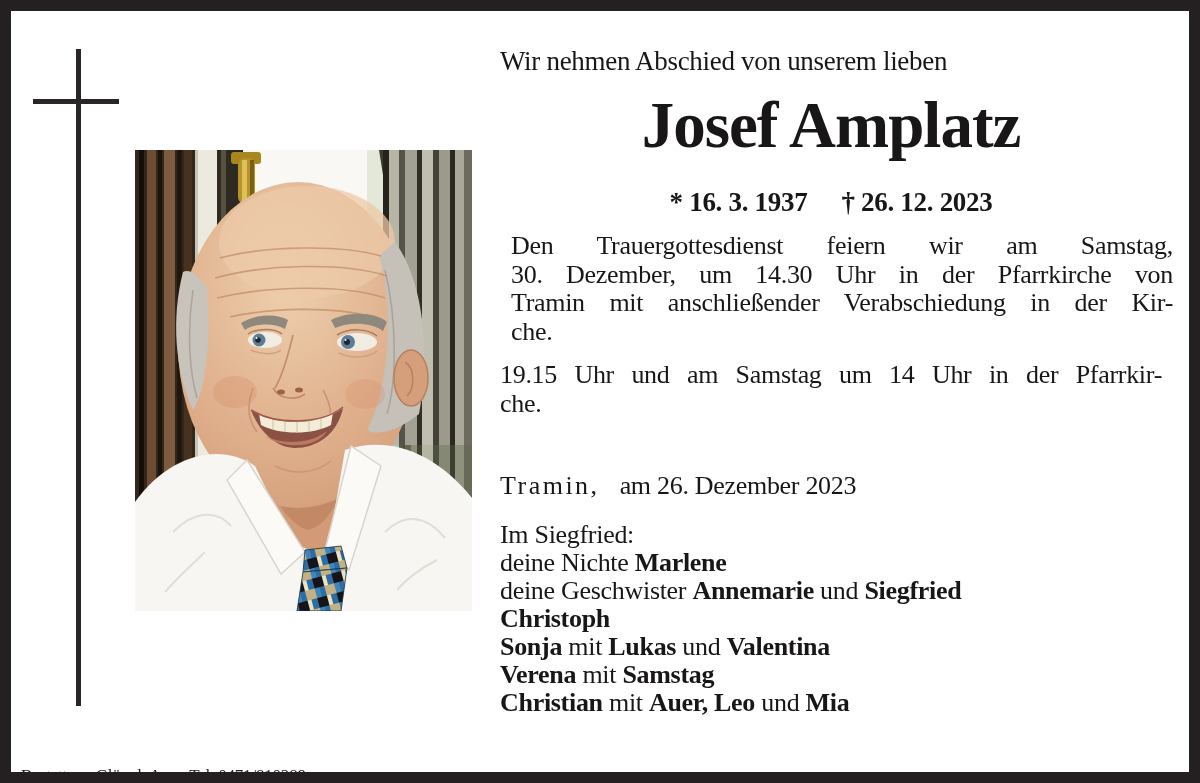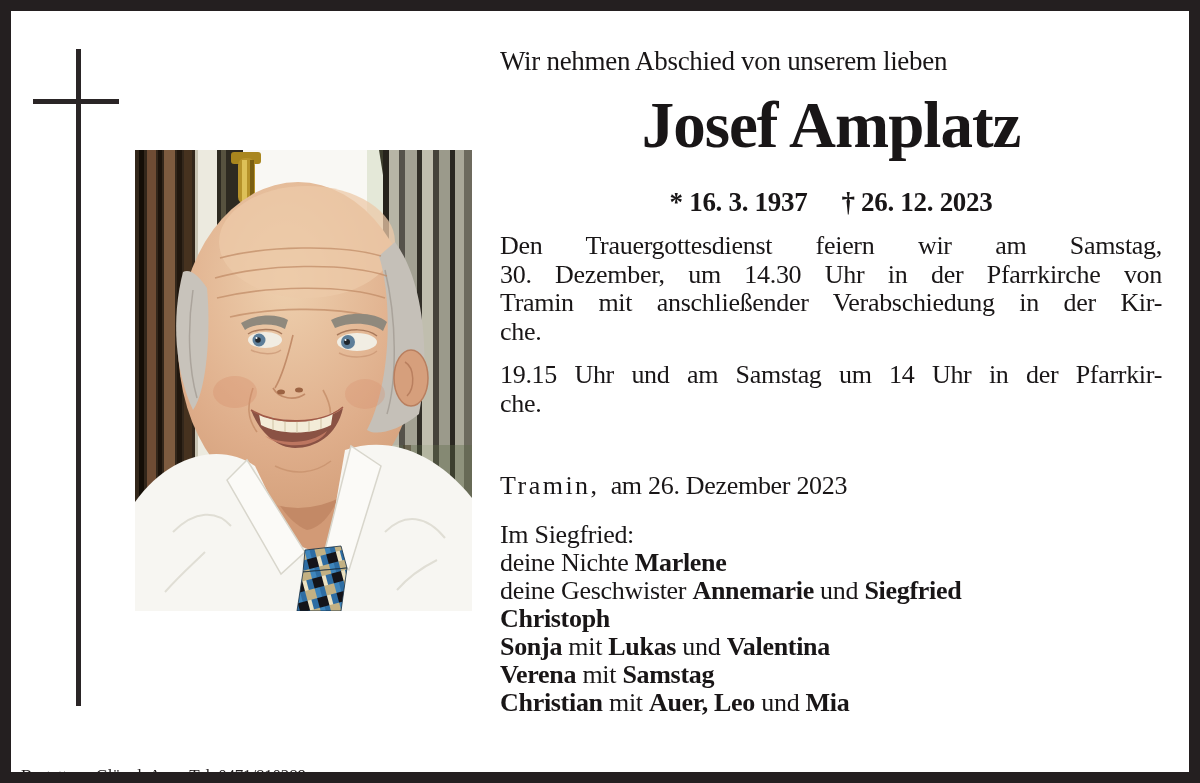--- a/index.html
+++ b/index.html
@@ -28,21 +28,21 @@
   .tcol{position:absolute;left:500px;width:662px;letter-spacing:-0.3px;}
   .intro{top:46px;font-size:27px;}
   .name{top:88px;font-size:65px;font-weight:bold;text-align:center;letter-spacing:-1px;white-space:nowrap;}
   .dates{top:187px;font-size:27px;font-weight:bold;text-align:center;}
   .dates .gap{display:inline-block;width:34px;}
   .para{font-size:26px;line-height:28.5px;}
   .p1{top:232px;}
   .p2{top:361px;}
   .jline{text-align:justify;text-align-last:justify;}
   .dateline{top:471px;font-size:26px;}
-  .dateline .place{letter-spacing:2.5px;margin-right:11px;text-align:right;}
+  .dateline .place{letter-spacing:2.5px;margin-right:20px;text-align:right;}
   .memorial{top:521px;font-size:26px;line-height:28px;}
   .memorial b{font-weight:bold;}
   .footer{position:absolute;left:21px;top:739px;font-size:17px;letter-spacing:-0.2px;color:#231f20;margin-top:27px;}
 </style>
 </head>
 <body>
 
 <div class="page">
   <div class="page-border"></div>
 
@@ -198,21 +198,21 @@
   </div>
 
   <div class="tcol intro" style="position:absolute;">Wir nehmen Abschied von unserem lieben</div>
 
   <div class="tcol name" style="position:absolute;">Josef Amplatz</div>
 
   <div class="tcol dates" style="position:absolute;">
     <span>* 16. 3. 1937</span><span class="gap"></span><span>† 26. 12. 2023</span>
   </div>
 
-  <div class="tcol para p1" style="position:absolute;">
+  <div class="tcol para p1" style="position:absolute;margin-left:11px;">
     <div class="jline">Den Trauergottesdienst feiern wir am Samstag,</div>
     <div class="jline">30. Dezember, um 14.30 Uhr in der Pfarrkirche von</div>
     <div class="jline">Tramin mit anschließender Verabschiedung in der Kir-</div>
     <div>che.</div>
   </div>
 
   <div class="tcol para p2" style="position:absolute;">
     <div class="jline">19.15 Uhr und am Samstag um 14 Uhr in der Pfarrkir-</div>
     <div>che.</div>
   </div>

